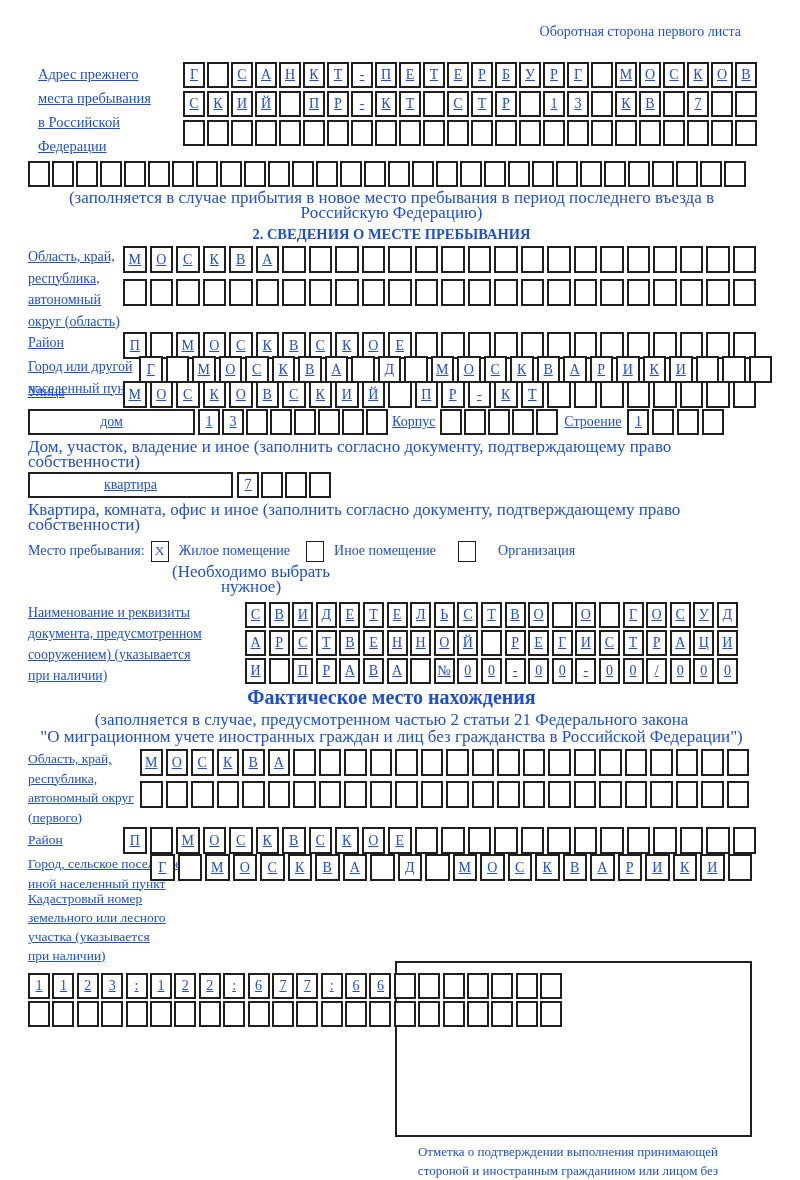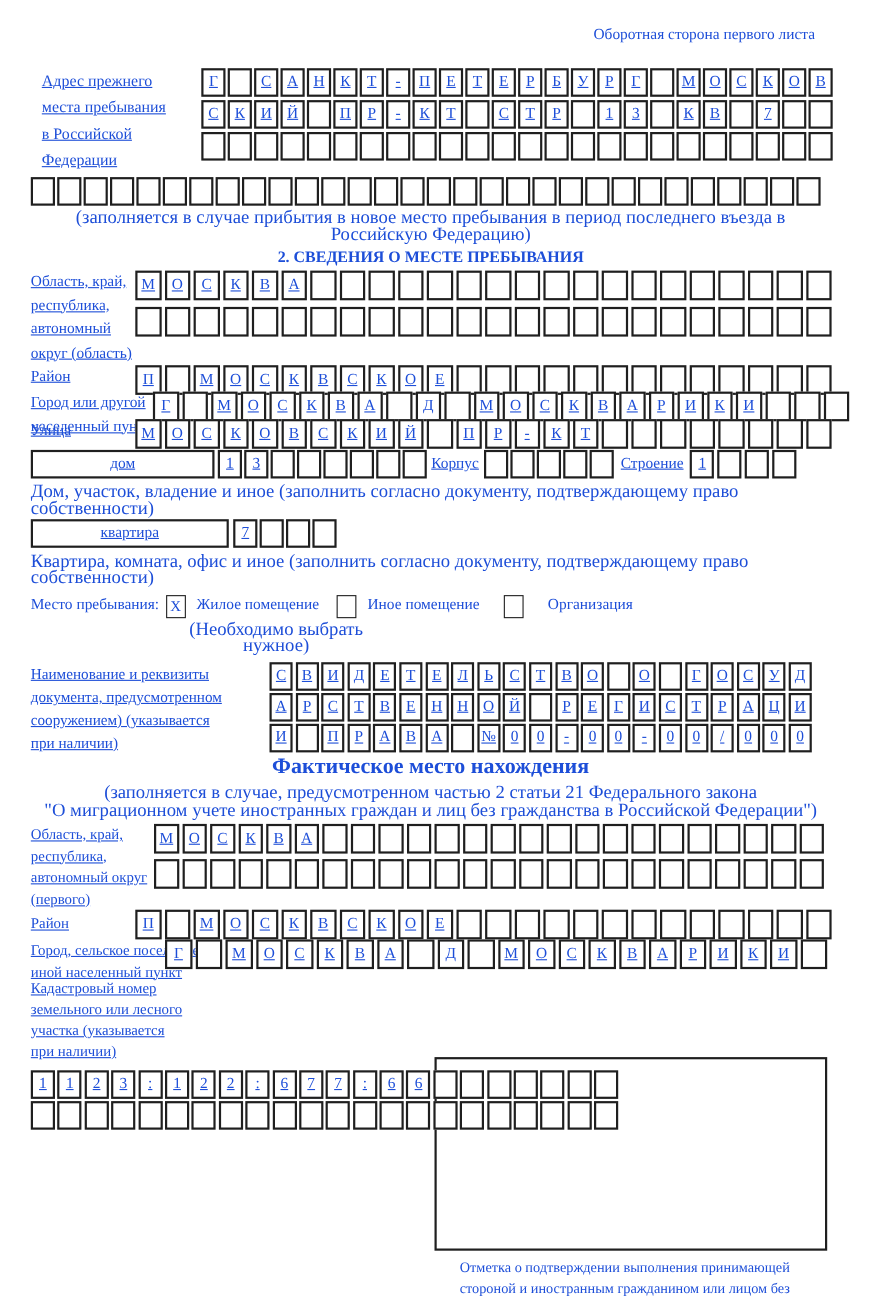--- a/index.html
+++ b/index.html
@@ -362,21 +362,21 @@
     <div class="boxes bws">
         <span class="box">1</span>
         <span class="box"></span>
         <span class="box"></span>
         <span class="box"></span>
       </div>
   </div>
   <div class="caption" style="margin-top:4px;">Дом, участок, владение и иное (заполнить согласно документу, подтверждающему право собственности)</div>
 
   <div class="frow" style="align-items:center; margin-top:3px;">
-    <div class="widebox" style="width:180px;text-align:center;">
+    <div class="widebox" style="width:205px;text-align:center;">
       <span>квартира</span>
     </div>
     <div class="boxes" style="margin-left:4px;">
         <span class="box">7</span>
         <span class="box"></span>
         <span class="box"></span>
         <span class="box"></span>
       </div>
   </div>
   <div class="caption" style="margin-top:4px;">Квартира, комната, офис и иное (заполнить согласно документу, подтверждающему право собственности)</div>

